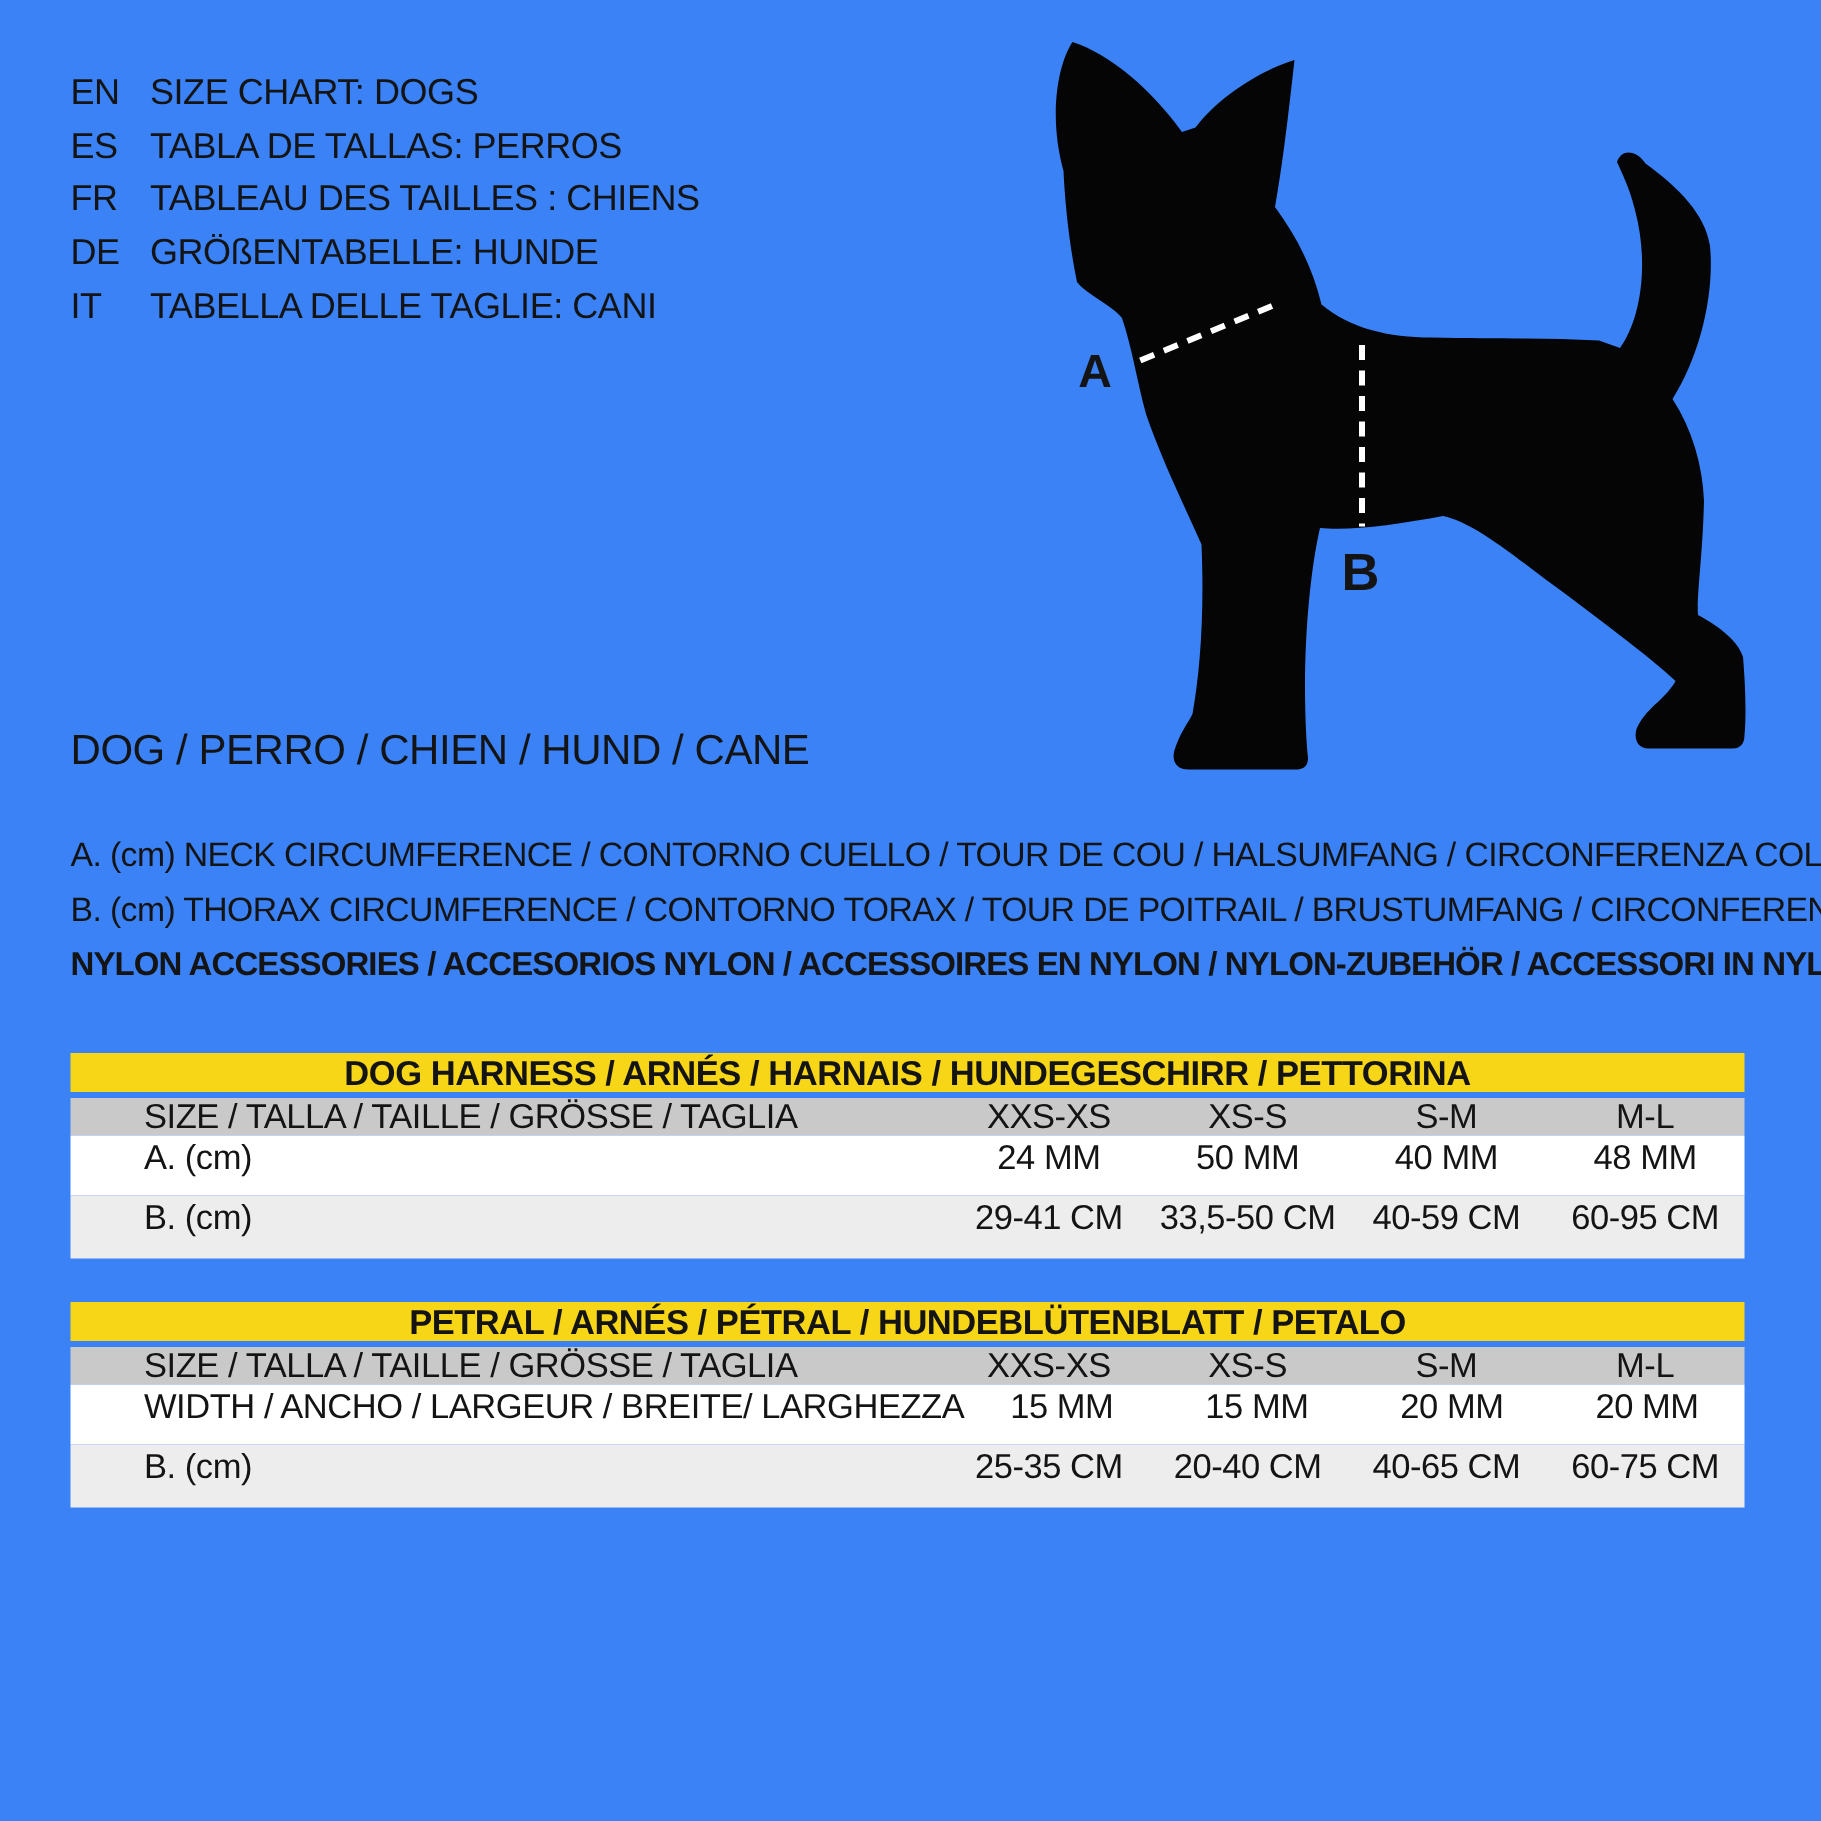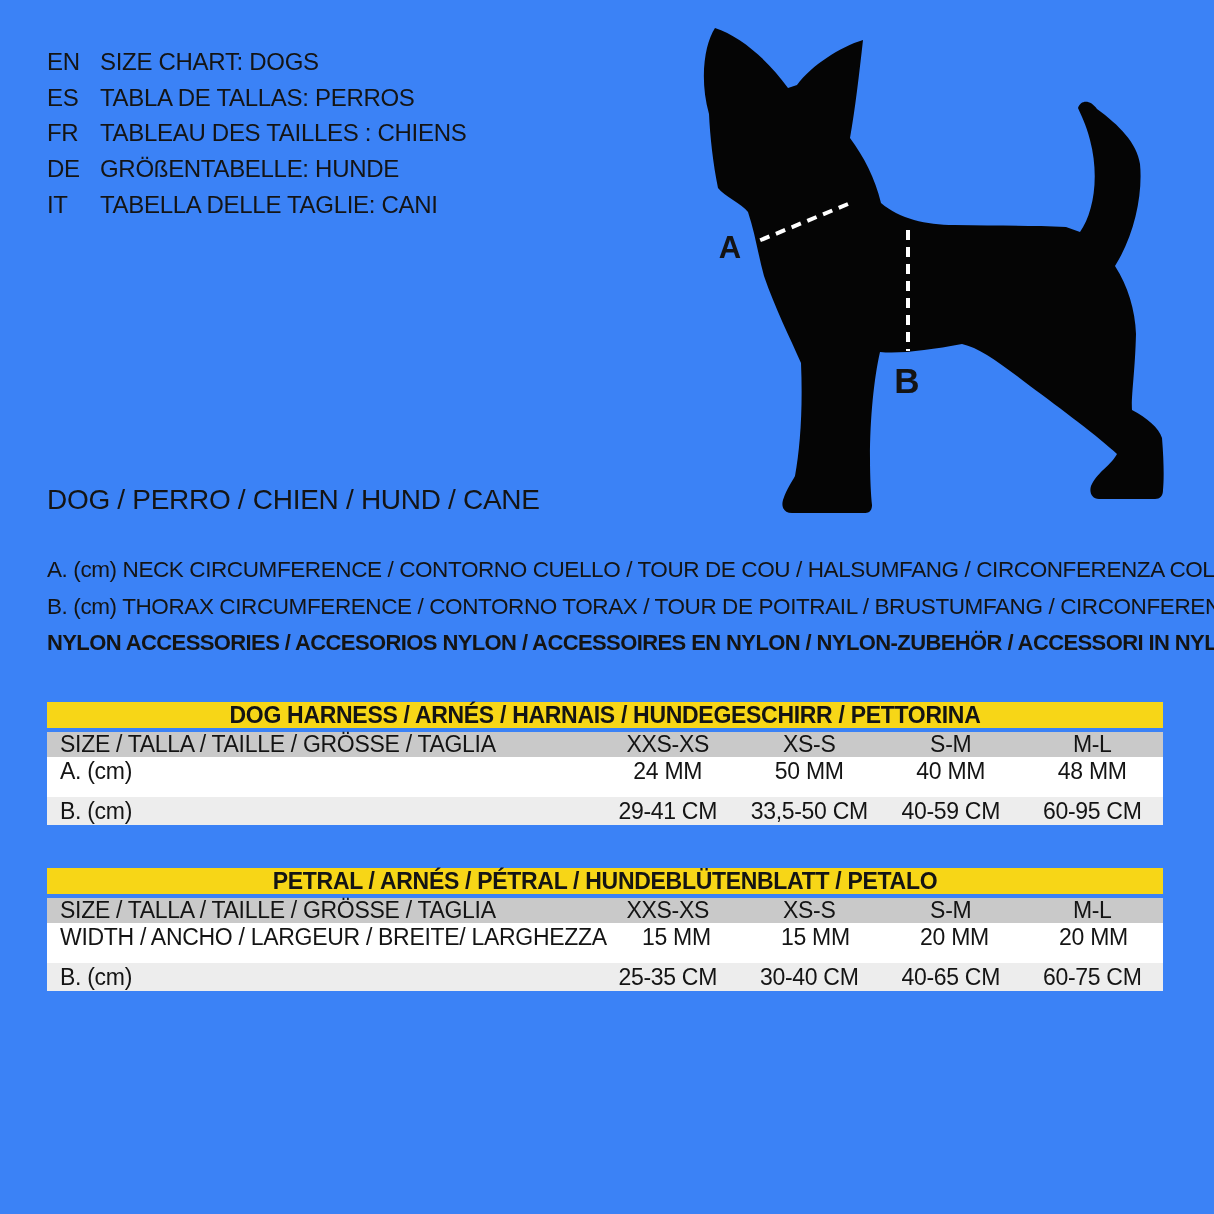--- a/index.html
+++ b/index.html
@@ -20,23 +20,23 @@
   
   .legend{position:absolute;left:47px;top:555px;}
   .legend-line{font-size:22.5px;letter-spacing:-0.4px;white-space:nowrap;height:36.7px;line-height:30px;}
   .legend-line.bold{font-weight:bold;font-size:22px;letter-spacing:-0.6px;}
   
   .size-table{position:absolute;left:47px;width:1116px;font-size:23px;letter-spacing:-0.3px;}
   .tbl-title{height:26px;line-height:26px;background:#F7D617;font-weight:bold;text-align:center;margin-bottom:4px;white-space:nowrap;}
   .tbl-row{display:flex;white-space:nowrap;}
   .tbl-row.head{background:#C9C9C9;height:25px;line-height:25px;}
   .tbl-row.r-white{background:#ffffff;height:40px;line-height:28px;}
-  .tbl-row.r-light{background:#EDEDED;height:28px;line-height:28px;}
+  .tbl-row.r-light{background:#EDEDED;height:42px;line-height:28px;}
   .cell{overflow:visible;}
-  .cell.label{flex:0 0 537px;padding-left:13px;text-align:left;}
+  .cell.label{flex:0 0 537px;padding-left:13px;text-align:left;margin-left:36px;}
   .cell.val{flex:1 1 0;text-align:center;}
   #table-harness{top:702px;}
   #table-petral{top:868px;}
 </style>
 </head>
 <body>
 
 <div class="canvas">
 
   <div class="lang-list">
@@ -157,19 +157,19 @@
     <div class="tbl-row r-white">
       <div class="cell label">WIDTH / ANCHO / LARGEUR / BREITE/ LARGHEZZA</div>
       <div class="cell val">15 MM</div>
       <div class="cell val">15 MM</div>
       <div class="cell val">20 MM</div>
       <div class="cell val">20 MM</div>
     </div>
     <div class="tbl-row r-light">
       <div class="cell label">B. (cm)</div>
       <div class="cell val">25-35 CM</div>
-      <div class="cell val">30-40 CM</div>
+      <div class="cell val">20-40 CM</div>
       <div class="cell val">40-65 CM</div>
       <div class="cell val">60-75 CM</div>
     </div>
   </div>
 
 </div>
 
 </body></html>

